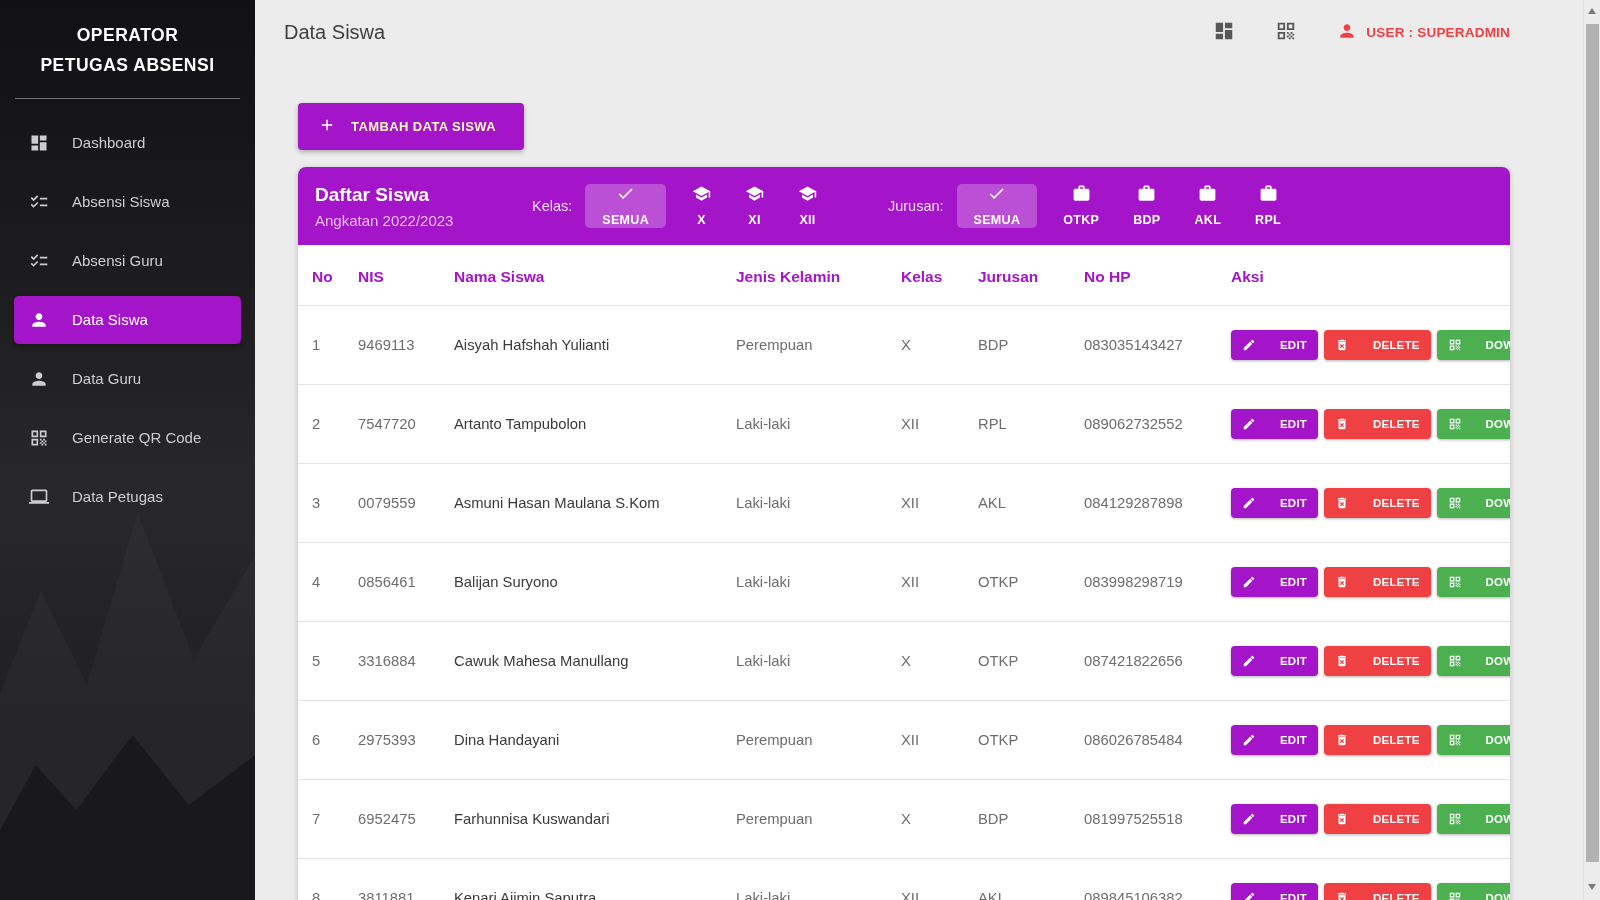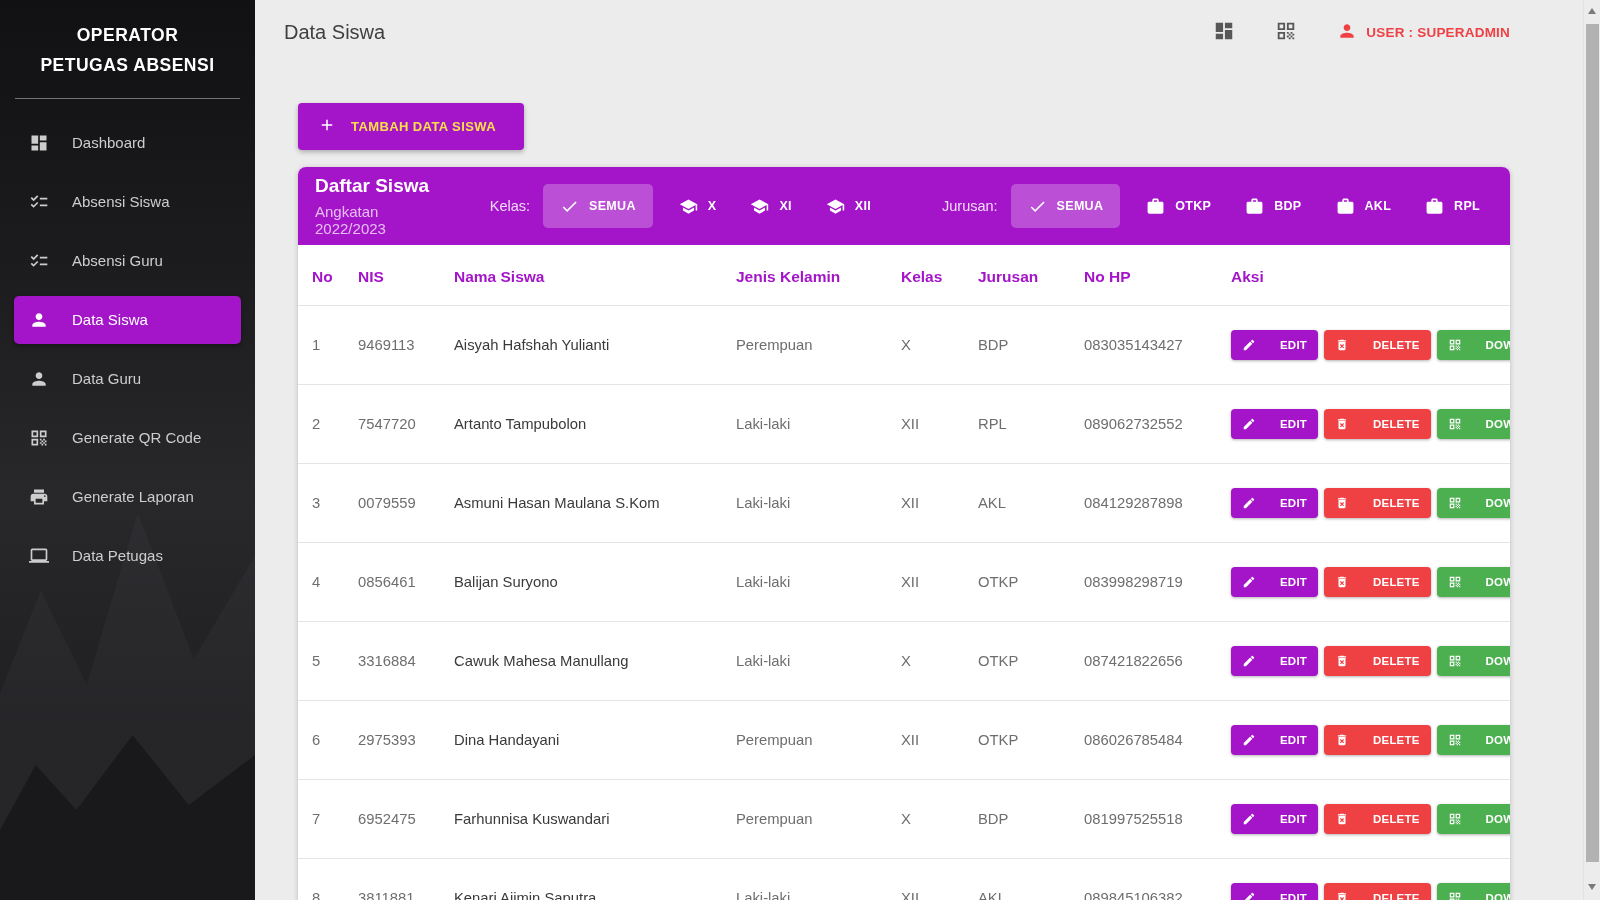--- a/index.html
+++ b/index.html
@@ -33,36 +33,36 @@
   .page-title { font-size:20px; color:#3f3f3f; }
   .topbar-right { margin-left:auto; display:flex; align-items:center; gap:38px; padding-right:60px; }
   .icon-btn { width:24px; height:24px; cursor:pointer; }
   .icon-btn svg { width:22px; height:22px; fill:#575757; }
   .user-badge { display:flex; align-items:center; gap:9px; color:var(--red);
     font-weight:bold; font-size:13.5px; cursor:pointer; letter-spacing:.2px; }
   .user-badge svg { width:20px; height:20px; fill:var(--red); }
 
   
   .add-btn { position:absolute; left:43px; top:103px; height:47px; border:none; cursor:pointer;
-    background:var(--accent); color:#fde047; font-family:inherit; font-weight:bold; font-size:13px;
+    background:var(--accent); color:#fef9c3; font-family:inherit; font-weight:bold; font-size:13px;
     letter-spacing:.4px; border-radius:4px; display:flex; align-items:center; gap:15px;
     padding:0 28px 0 20px; box-shadow:0 2px 5px rgba(0,0,0,.28); }
   .add-btn svg { width:18px; height:18px; fill:#fff; }
 
   
   .card { position:absolute; left:43px; top:167px; width:1212px; height:780px;
     background:#fff; border-radius:8px; box-shadow:0 1px 5px rgba(0,0,0,.22); overflow:hidden; }
   .card-header { height:78px; background:var(--accent); display:flex; align-items:center; padding:0 17px; }
   .head-titles { width:172px; }
   .head-title { color:#fff; font-size:19px; font-weight:bold; }
   .head-sub { color:rgba(255,255,255,.72); font-size:15px; margin-top:6px; }
   .filter-group { display:flex; align-items:center; }
   .filter-label { color:rgba(255,255,255,.85); font-size:14.5px; margin-right:13px; }
   .chip { display:flex; align-items:center; gap:10px; height:44px; border-radius:5px;
-    padding:0 13px; color:#fff; font-weight:bold; font-size:12.5px; letter-spacing:.3px; cursor:pointer; }
+    padding:0 13px; color:#fff; font-weight:bold; font-size:12.5px; letter-spacing:.3px; cursor:pointer;flex-direction:column; }
   .chip.selected { background:rgba(255,255,255,.25); padding:0 17px; margin-right:5px; }
   .chip svg { width:19px; height:19px; fill:#fff; }
   .grp-kelas { margin-left:45px; }
   .grp-jurusan { margin-left:58px; }
 
   
   table { width:100%; border-collapse:collapse; table-layout:fixed; }
   th { text-align:left; color:var(--accent); font-size:15.5px; font-weight:bold;
     padding:23px 8px 19px; border-bottom:1px solid #e4e4e4; }
   td { color:#6e6e6e; font-size:14.8px; padding:24px 8px; border-bottom:1px solid #e4e4e4;
@@ -137,28 +137,20 @@
               </svg></span>
             <span>Data Guru</span>
           </div>
         </div>
         <div class="nav-item">
           <div class="nav-link">
             <span class="icn"><svg viewBox="0 0 24 24">
                 <path d="M3 11h8V3H3v8zm2-6h4v4H5V5zM3 21h8v-8H3v8zm2-6h4v4H5v-4zM13 3v8h8V3h-8zm6 6h-4V5h4v4zM19 19h2v2h-2zM13 13h2v2h-2zM15 15h2v2h-2zM13 17h2v2h-2zM15 19h2v2h-2zM17 17h2v2h-2zM17 13h2v2h-2zM19 15h2v2h-2z"></path>
               </svg></span>
             <span>Generate QR Code</span>
-          </div>
-        </div>
-        <div class="nav-item">
-          <div class="nav-link">
-            <span class="icn"><svg viewBox="0 0 24 24">
-                <path d="M19 8H5c-1.66 0-3 1.34-3 3v6h4v4h12v-4h4v-6c0-1.66-1.34-3-3-3zm-3 11H8v-5h8v5zm3-7c-.55 0-1-.45-1-1s.45-1 1-1 1 .45 1 1-.45 1-1 1zm-1-9H6v4h12V3z"></path>
-              </svg></span>
-            <span>Generate Laporan</span>
           </div>
         </div>
         <div class="nav-item">
           <div class="nav-link">
             <span class="icn"><svg viewBox="0 0 24 24">
                 <path d="M20 18c1.1 0 1.99-.9 1.99-2L22 5c0-1.1-.9-2-2-2H4c-1.1 0-2 .9-2 2v11c0 1.1.9 2 2 2H0v2h24v-2h-4zM4 5h16v11H4V5z"></path>
               </svg></span>
             <span>Data Petugas</span>
           </div>
         </div>

